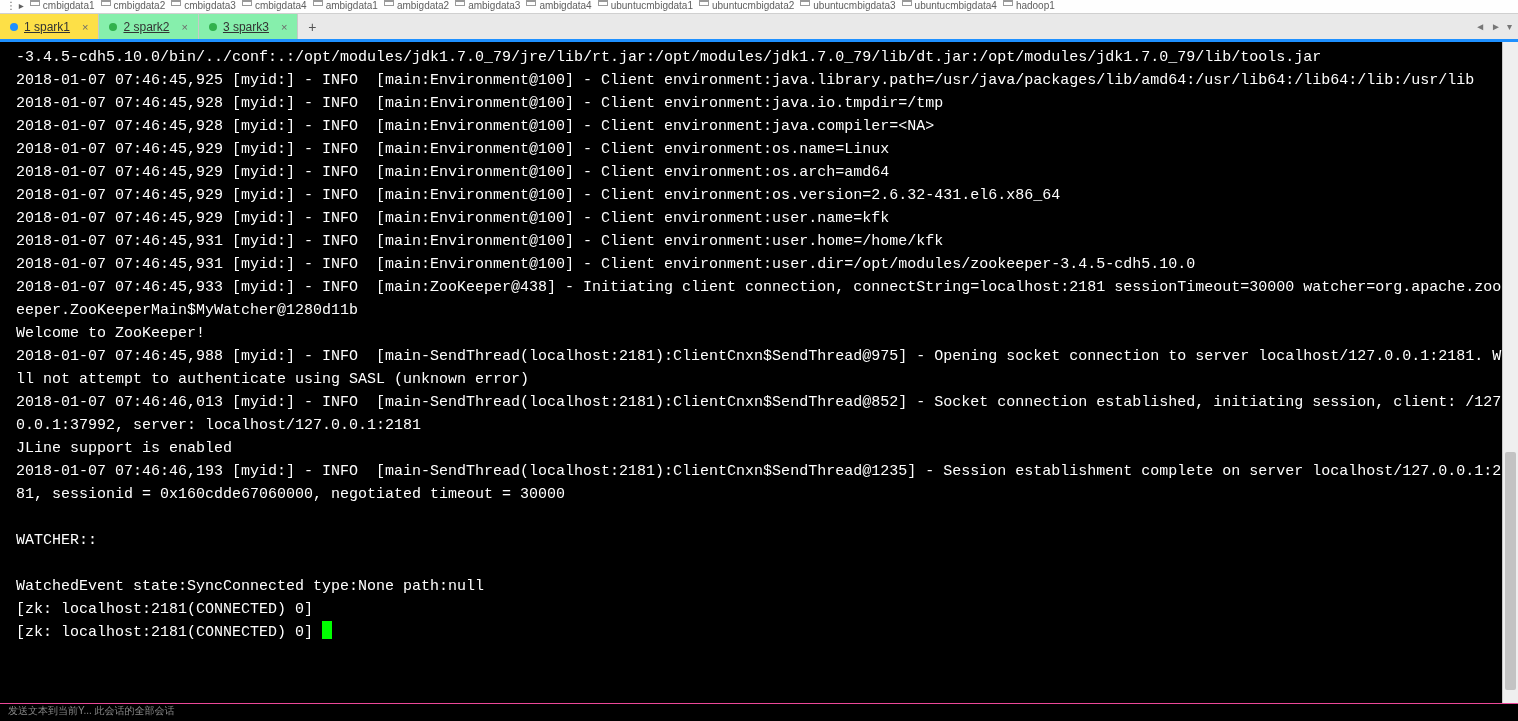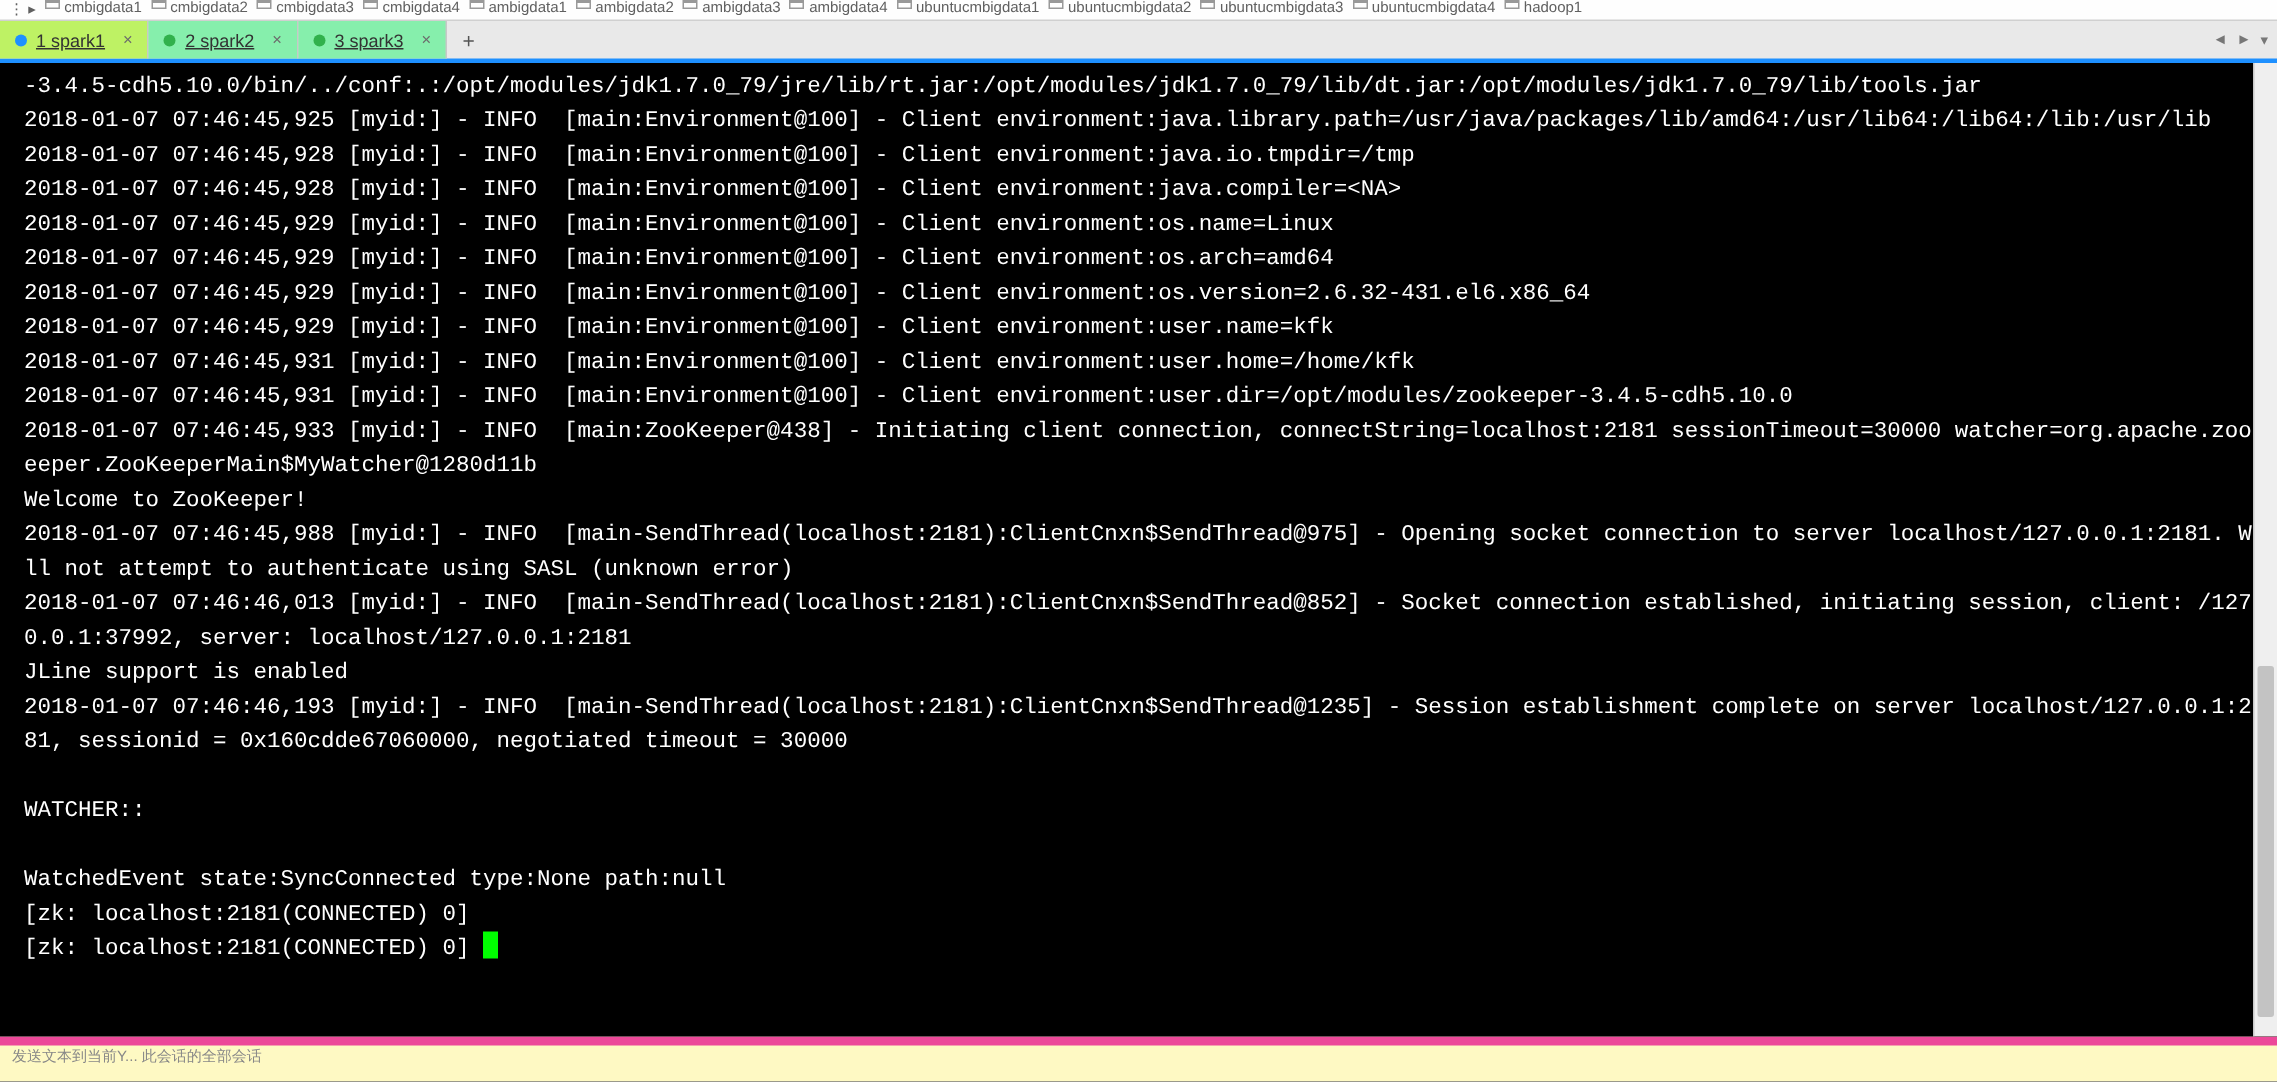--- a/index.html
+++ b/index.html
@@ -54,21 +54,21 @@
     min-width: 94px;
     font-size: 12px;
     color: #333;
     border-right: 1px solid #c8c8c8;
     background: #86efac;
     gap: 6px;
     cursor: pointer;
     position: relative;
   }
   .tab.active {
-    background: #bef264;
+    background: #fde047;
   }
   .tab .dirty-dot {
     width: 8px; height: 8px;
     border-radius: 50%;
     flex-shrink:0;
   }
   .tab .dirty-dot.blue { background:#1e90ff; }
   .tab .dirty-dot.green { background:#31b14c; }
   .tab .tab-label { text-decoration: underline; }
   .tab .close-x {
@@ -140,23 +140,23 @@
     position:absolute;
     left:2px; right:2px;
     top: 62%;
     height: 36%;
     background:#c3c3c3;
     border-radius:2px;
   }
 
   
   .status-chop {
-    height:30px;
-    background:#fef9c3;
-    border-top:6px solid #ec4899;
+    height:18px;
+    background:#000000;
+    border-top:1px solid #ec4899;
     font-size:10px;
     color:#888;
     padding-left:8px;
     white-space:nowrap;
     overflow:hidden;
   }
 </style>
 </head>
 <body>
 

